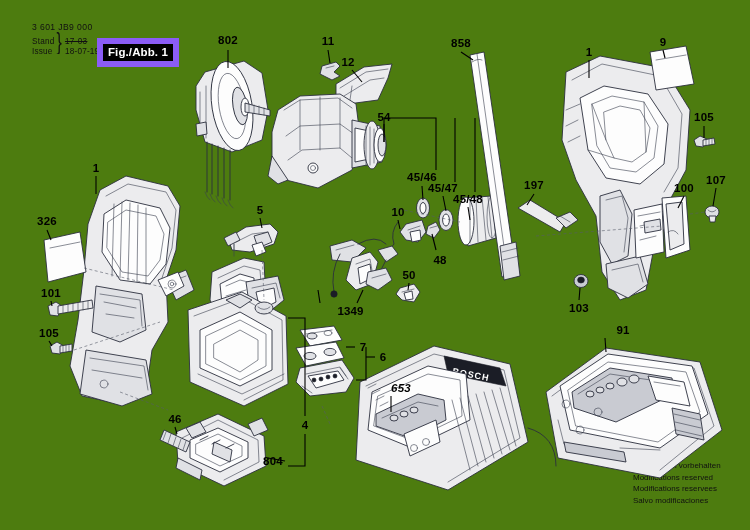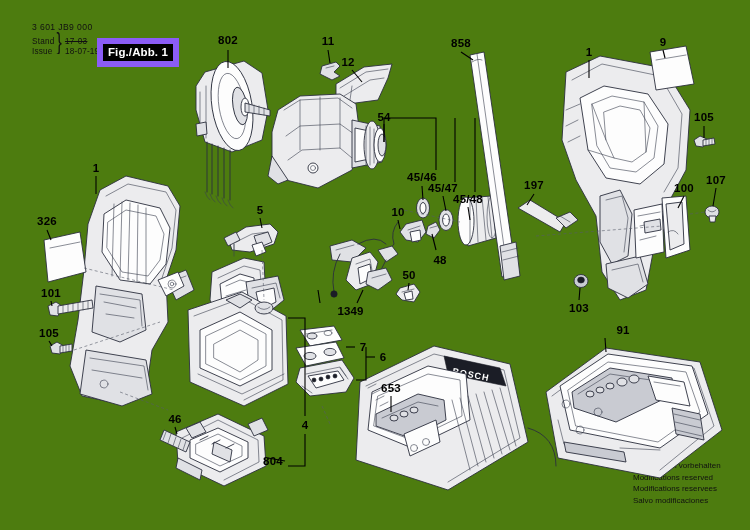--- a/index.html
+++ b/index.html
@@ -533,19 +533,19 @@
       <div class="callout" style="left: 440px; top: 260px;">48</div>
       <div class="callout" style="left: 409px; top: 275px;">50</div>
       <div class="callout" style="left: 51px; top: 293px;">101</div>
       <div class="callout" style="left: 579px; top: 308px;">103</div>
       <div class="callout" style="left: 320px; top: 311px; margin-left: 24px;">13</div>
       <div class="callout" style="left: 357px; top: 311px;">49</div>
       <div class="callout" style="left: 623px; top: 330px;">91</div>
       <div class="callout" style="left: 49px; top: 333px;">105</div>
       <div class="callout" style="left: 363px; top: 347px;">7</div>
       <div class="callout" style="left: 383px; top: 357px;">6</div>
-      <div class="callout" style="left: 391px; top: 388px;">653</div>
+      <div class="callout" style="left: 401px; top: 388px; font-style: italic;">653</div>
       <div class="callout" style="left: 305px; top: 425px;">4</div>
       <div class="callout" style="left: 175px; top: 419px;">46</div>
       <div class="callout" style="left: 273px; top: 461px;">804</div>
     </div>
 
 </div>
 
 </body></html>

